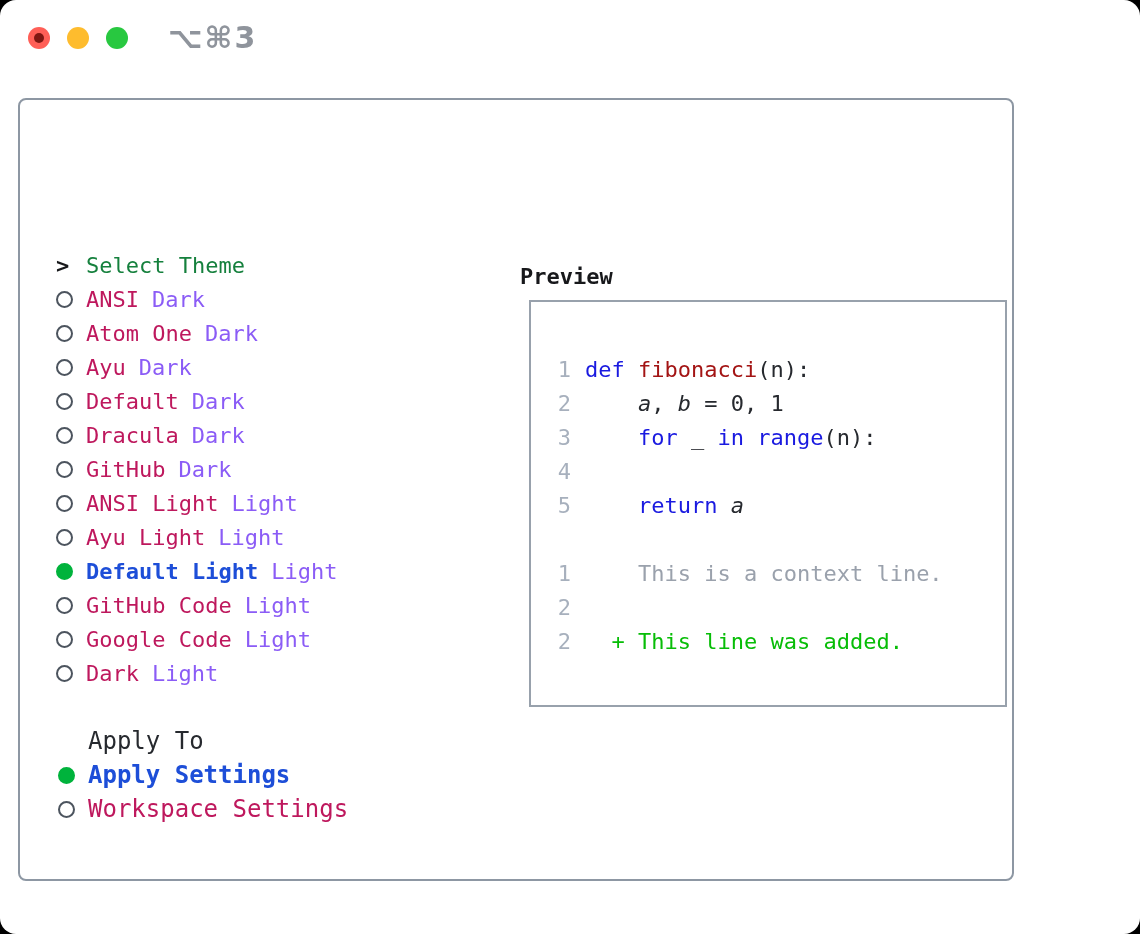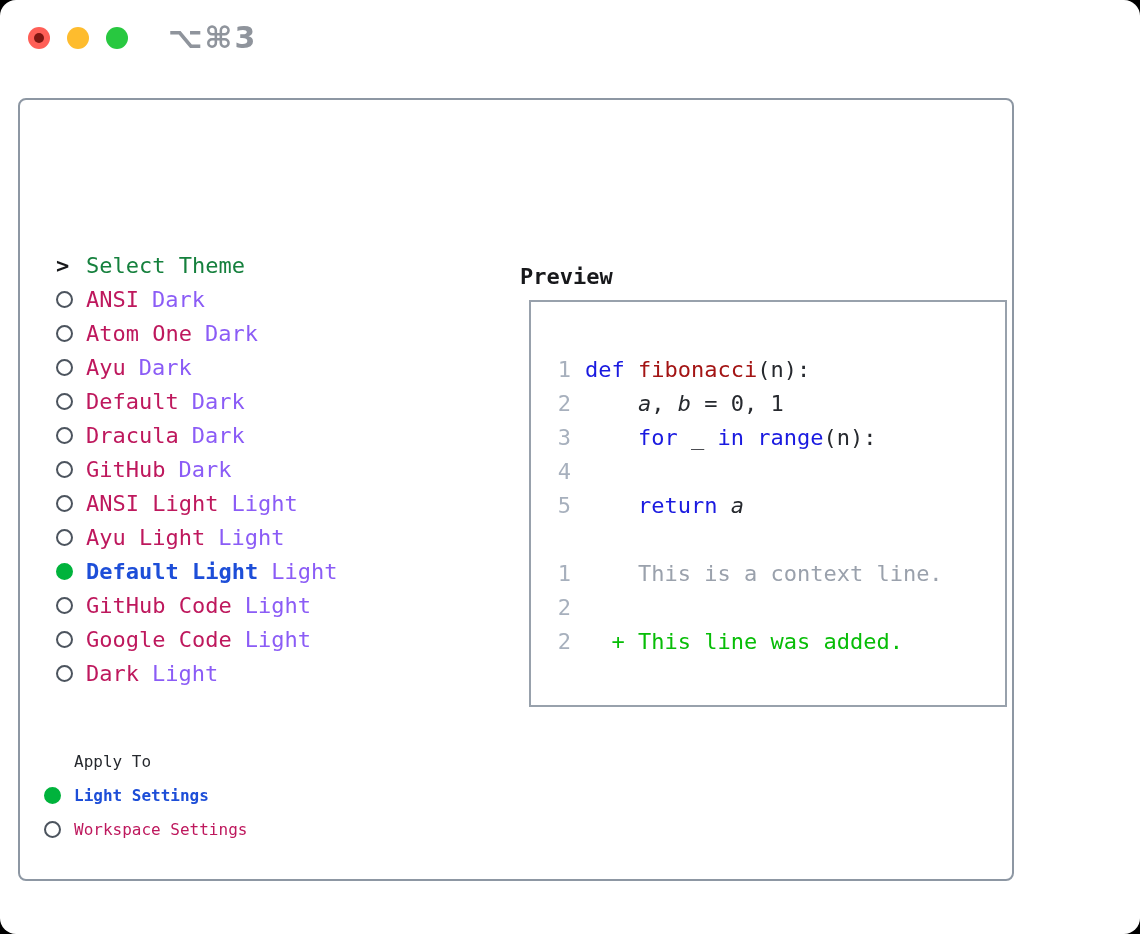--- a/index.html
+++ b/index.html
@@ -31,21 +31,21 @@
     font-family:"DejaVu Sans","Liberation Sans",sans-serif;
   }
   
   .main-box{
     position:absolute;left:18px;top:98px;width:996px;height:783px;
     box-sizing:border-box;border:2px solid #8d97a3;border-radius:8px;
     background:#fff;
   }
   
   .list-wrap{position:absolute;left:36px;top:148px;font-size:22px;}
-  .apply-wrap{position:absolute;left:24px;top:624px;font-size:16px;margin-top:20px;}
+  .apply-wrap{position:absolute;left:38px;top:624px;font-size:24px;}
   .row{display:flex;align-items:center;height:34px;white-space:pre;}
   .marker{width:30px;display:flex;align-items:center;flex:none;}
   .prompt{font-weight:bold;color:#17181b;}
   .hdr{font-weight:normal;color:#15803d;}
   .subhdr{color:#26292e;}
   .circle{width:13px;height:13px;border:2px solid #4c545e;border-radius:50%;box-sizing:content-box;}
   .selected .circle{background:#00b33c;border-color:#00b33c;}
   .selected .lbl{color:#1d4ed8;font-weight:bold;}
   .lbl{color:#be185d;}
   .variant{color:#8b5cf6;margin-left:13px;}
@@ -108,21 +108,21 @@
           <div class="row"><span class="marker"><span class="circle"></span></span><span class="lbl">Dark</span><span class="variant">Light</span></div>
         </div>
     </div>
 
     <div class="apply-wrap">
       <div class="row">
         <span class="marker"></span>
         <span class="subhdr">Apply To</span>
       </div>
       <div id="apply-items">
-          <div class="row selected"><span class="marker"><span class="circle"></span></span><span class="lbl">Light Settings</span></div>
+          <div class="row selected"><span class="marker"><span class="circle"></span></span><span class="lbl">Apply Settings</span></div>
           <div class="row"><span class="marker"><span class="circle"></span></span><span class="lbl">Workspace Settings</span></div>
         </div>
     </div>
 
     <div class="hint">
       <div>(Use Enter to select, Tab to</div>
       
     </div>
 
     <div class="preview-title">Preview</div>

